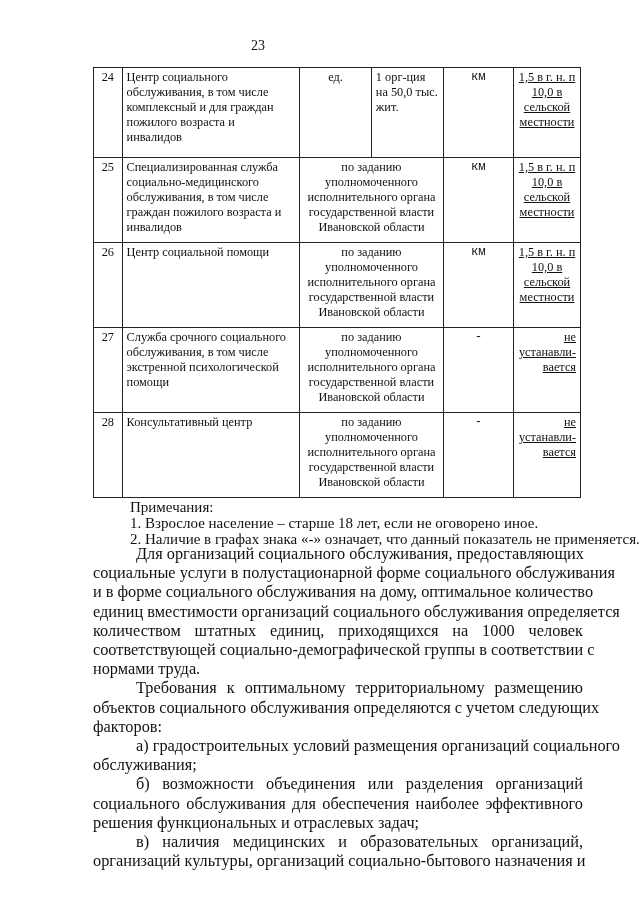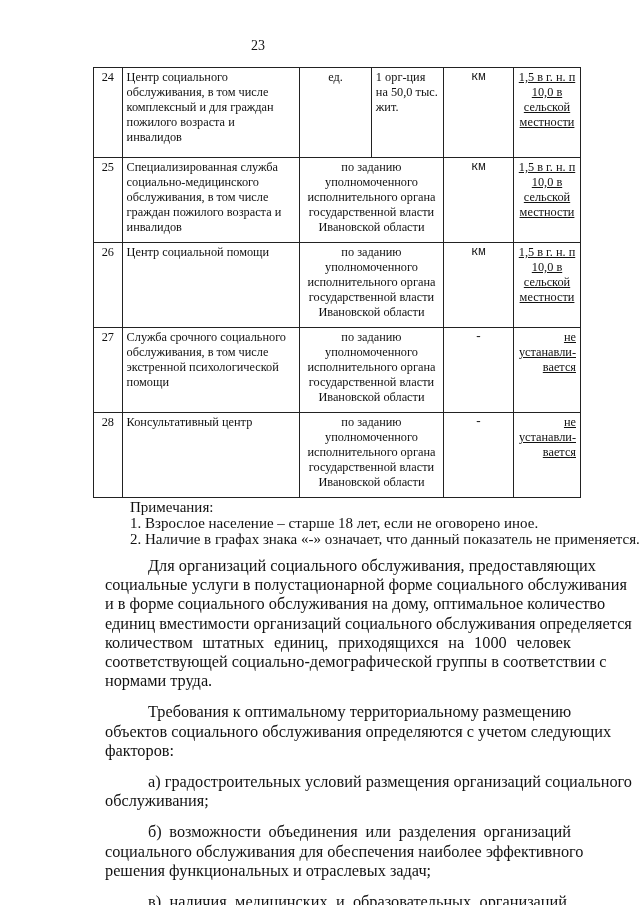--- a/index.html
+++ b/index.html
@@ -21,21 +21,21 @@
   tr.r24 td { height: 85px; }
   tr.r25 td { height: 80px; }
   tr.r26 td { height: 80px; }
   tr.r27 td { height: 80px; }
   tr.r28 td { height: 80px; }
   .cell-line { display: block; }
   .notes { position: absolute; left: 130px; top: 499px; font-size: 15px; line-height: 16px; }
   .notes div { white-space: nowrap; }
   .body-text { position: absolute; left: 93px; top: 544px; width: 490px; font-size: 16.3px;
                line-height: 19.2px; }
-  .para { text-align: justify; text-align-last: left; margin: 12px; }
+  .para { text-align: justify; text-align-last: left; margin: 0; }
   .para .line { display: block; text-align: justify; text-align-last: justify; white-space: nowrap; }
   .para .line.last { text-align-last: left; }
   .indent { padding-left: 43px; }
 </style>
 </head>
 <body>
 
 <div class="page-number">23</div>
 
 <table class="main">
@@ -176,14 +176,15 @@
       <span class="line indent">а) градостроительных условий размещения организаций социального</span>
       <span class="line last">обслуживания;</span>
     </div>
     <div class="para">
       <span class="line indent">б) возможности объединения или разделения организаций</span>
       <span class="line">социального обслуживания для обеспечения наиболее эффективного</span>
       <span class="line last">решения функциональных и отраслевых задач;</span>
     </div>
     <div class="para">
       <span class="line indent">в) наличия медицинских и образовательных организаций,</span>
+      <span class="line">организаций культуры, организаций социально-бытового назначения и</span>
     </div>
   </div>
 
 </body></html>

